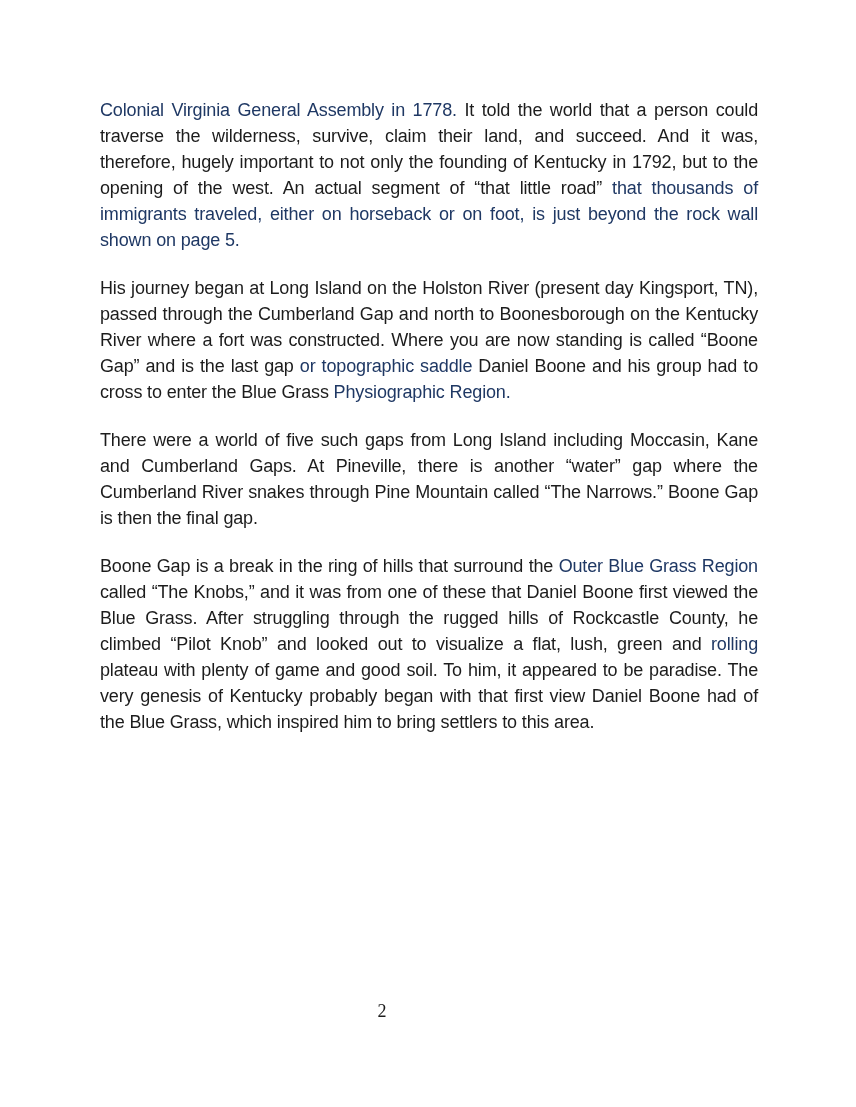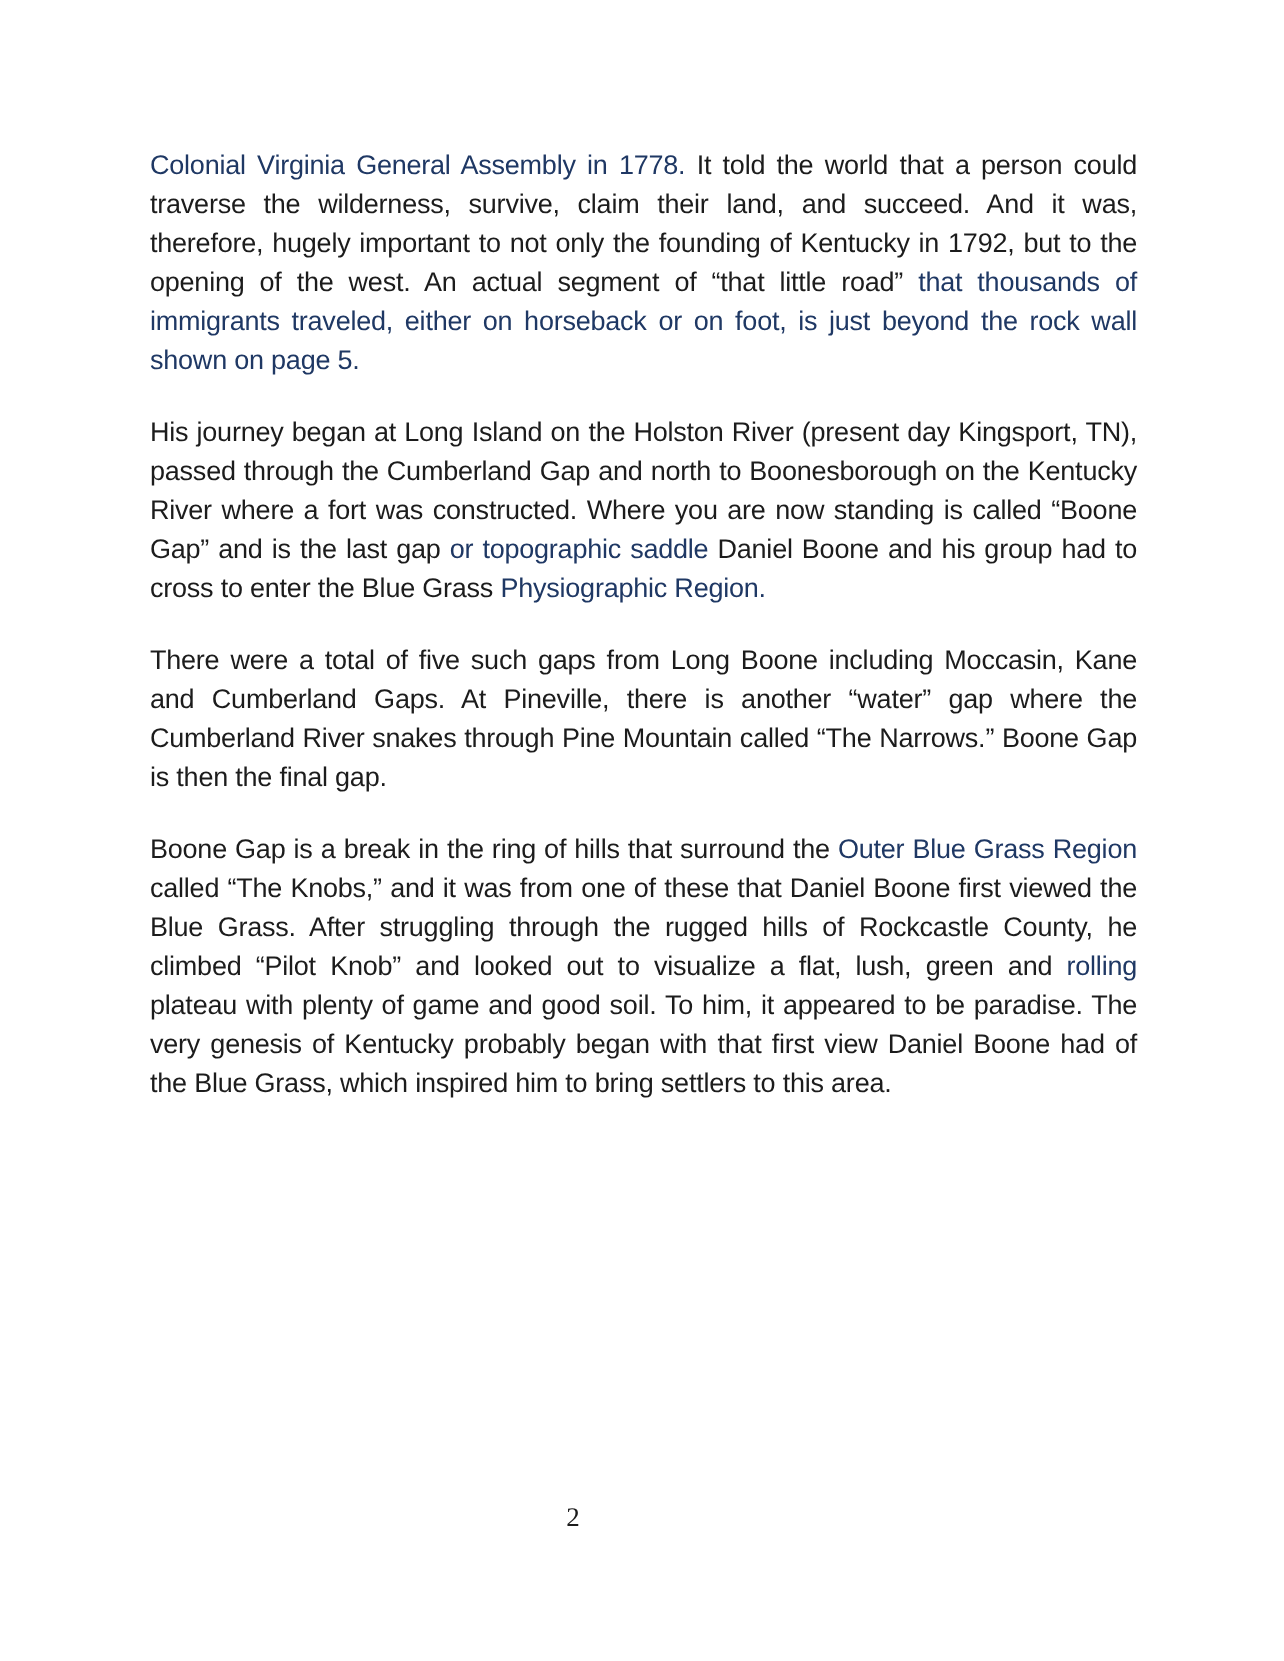--- a/index.html
+++ b/index.html
@@ -49,17 +49,17 @@
     color: #1c1c1c;
   }
 </style>
 </head>
 <body>
 
 <div class="page">
   <div class="doc-body">
       <p class="para"><span class="seg-accent">Colonial Virginia General Assembly in 1778.</span><span class="seg-normal"> It told the world that a person could traverse the wilderness, survive, claim their land, and succeed. And it was, therefore, hugely important to not only the founding of Kentucky in 1792, but to the opening of the west. An actual segment of “that little road” </span><span class="seg-accent">that thousands of immigrants traveled, either on horseback or on foot, is just beyond the rock wall shown on page 5.</span></p>
       <p class="para"><span class="seg-normal">His journey began at Long Island on the Holston River (present day Kingsport, TN), passed through the Cumberland Gap and north to Boonesborough on the Kentucky River where a fort was constructed. Where you are now standing is called “Boone Gap” and is the </span><span class="seg-underline">last</span><span class="seg-normal"> gap </span><span class="seg-accent">or topographic saddle</span><span class="seg-normal"> Daniel Boone and his group had to cross to enter the Blue Grass </span><span class="seg-accent">Physiographic Region.</span></p>
-      <p class="para"><span class="seg-normal">There were a total of five such gaps from Long Boone including Moccasin, Kane and Cumberland Gaps. At Pineville, there is another “water” gap where the Cumberland River snakes through Pine Mountain called “The Narrows.” Boone Gap is then the final gap.</span></p>
+      <p class="para"><span class="seg-normal">There were a world of five such gaps from Long Island including Moccasin, Kane and Cumberland Gaps. At Pineville, there is another “water” gap where the Cumberland River snakes through Pine Mountain called “The Narrows.” Boone Gap is then the final gap.</span></p>
       <p class="para"><span class="seg-normal">Boone Gap is a break in the ring of hills that surround the </span><span class="seg-accent">Outer Blue Grass Region</span><span class="seg-normal"> called “The Knobs,” and it was from one of these that Daniel Boone first viewed the Blue Grass. After struggling through the rugged hills of Rockcastle County, he climbed “Pilot Knob” and looked out to visualize a flat, lush, green and </span><span class="seg-accent">rolling</span><span class="seg-normal"> plateau with plenty of game and good soil. To him, it appeared to be paradise. The very genesis of Kentucky probably began with that first view Daniel Boone had of the Blue Grass, which inspired him to bring settlers to this area.</span></p>
     </div>
   <div class="page-number">2</div>
 </div>
 
 </body></html>

